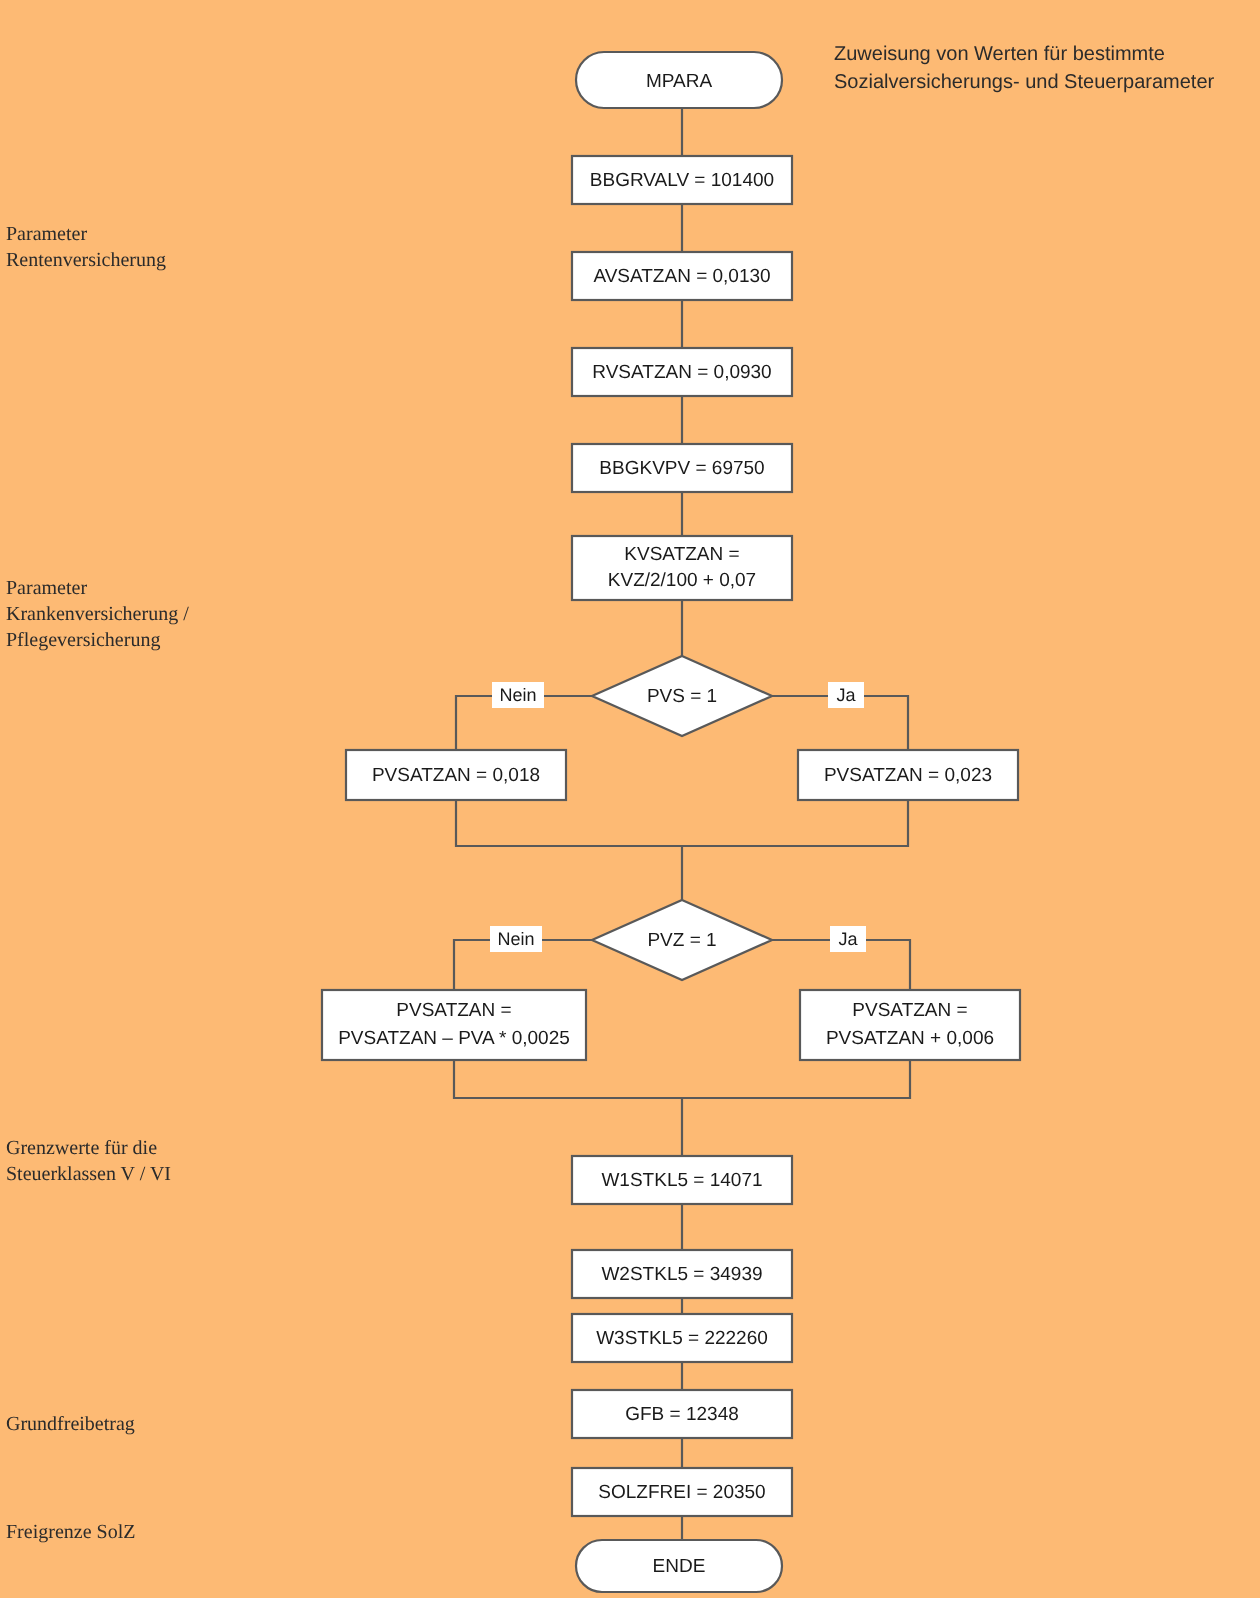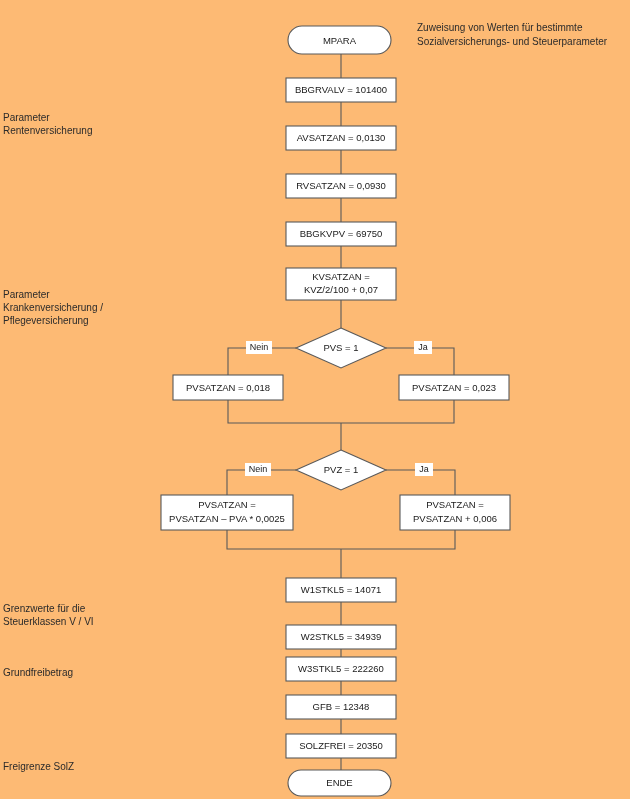--- a/index.html
+++ b/index.html
@@ -41,21 +41,21 @@
     stroke: #595959;
     stroke-width: 1.1;
   }
   .connector {
     stroke: #595959;
     stroke-width: 1.1;
     fill: none;
   }
   .side-label {
     position: absolute;
-    font-family: Liberation Sans, sans-serif;
+    font-family: Liberation Serif, serif;
     font-size: 10px;
     color: #2b2b2b;
     line-height: 13px;
     white-space: pre-line;
   }
   .header-note {
     position: absolute;
     left: 417px;
     top: 21px;
     font-family: "Liberation Sans", sans-serif;
@@ -72,23 +72,23 @@
 <div id="canvas">
 
   <div class="header-note">Zuweisung von Werten für bestimmte
 Sozialversicherungs- und Steuerparameter</div>
 
   <div class="side-label" style="left:3px; top:111px;">Parameter
 Rentenversicherung</div>
   <div class="side-label" style="left:3px; top:288px;">Parameter
 Krankenversicherung /
 Pflegeversicherung</div>
-  <div class="side-label" style="left:3px; top:602px;">Grenzwerte für die
+  <div class="side-label" style="left:3px; top:568px;">Grenzwerte für die
 Steuerklassen V / VI</div>
-  <div class="side-label" style="left:3px; top:666px;">Grundfreibetrag</div>
+  <div class="side-label" style="left:3px; top:706px;">Grundfreibetrag</div>
   <div class="side-label" style="left:3px; top:760px;">Freigrenze SolZ</div>
 
   <svg class="flow" viewBox="0 0 630 799">
 
     <line class="connector" x1="341" y1="54" x2="341" y2="78"></line>
     <line class="connector" x1="341" y1="102" x2="341" y2="126"></line>
     <line class="connector" x1="341" y1="150" x2="341" y2="174"></line>
     <line class="connector" x1="341" y1="198" x2="341" y2="222"></line>
     <line class="connector" x1="341" y1="246" x2="341" y2="268"></line>
     <line class="connector" x1="341" y1="300" x2="341" y2="328"></line>

